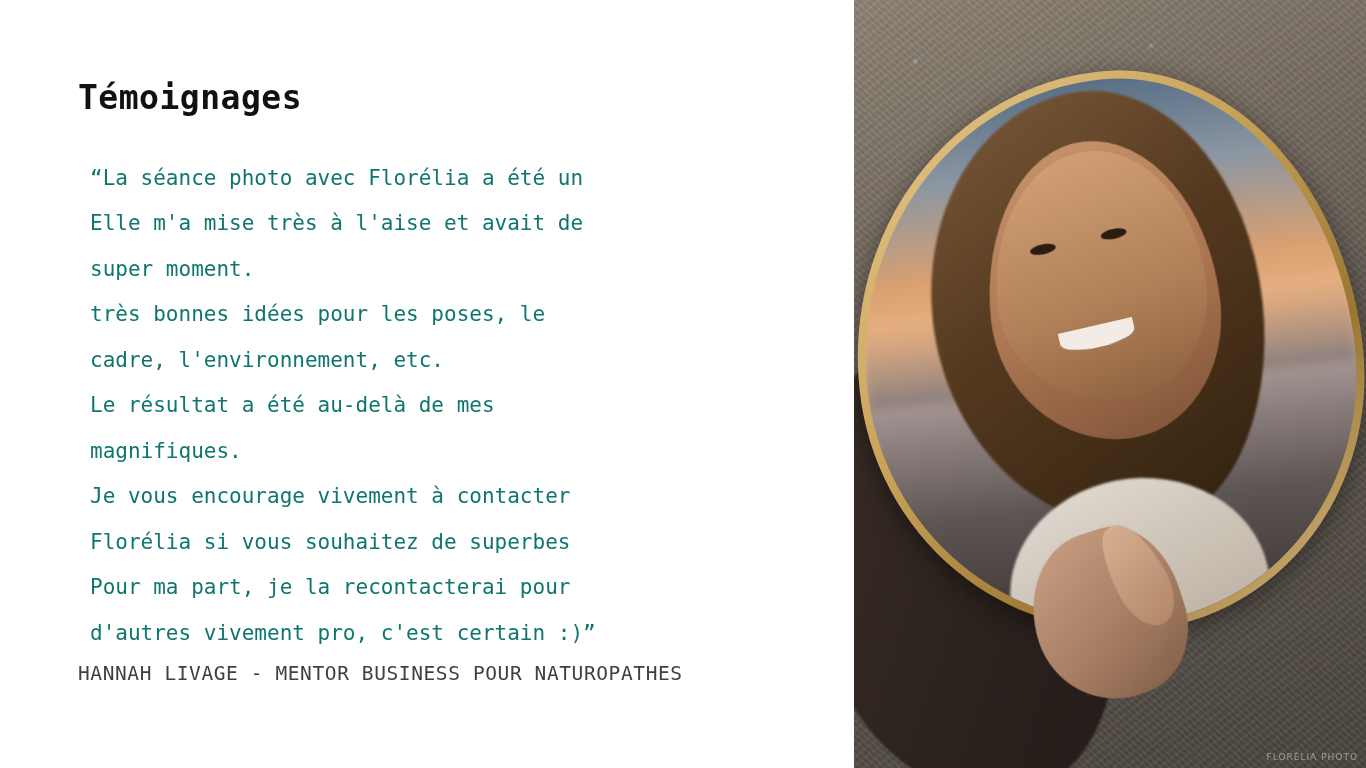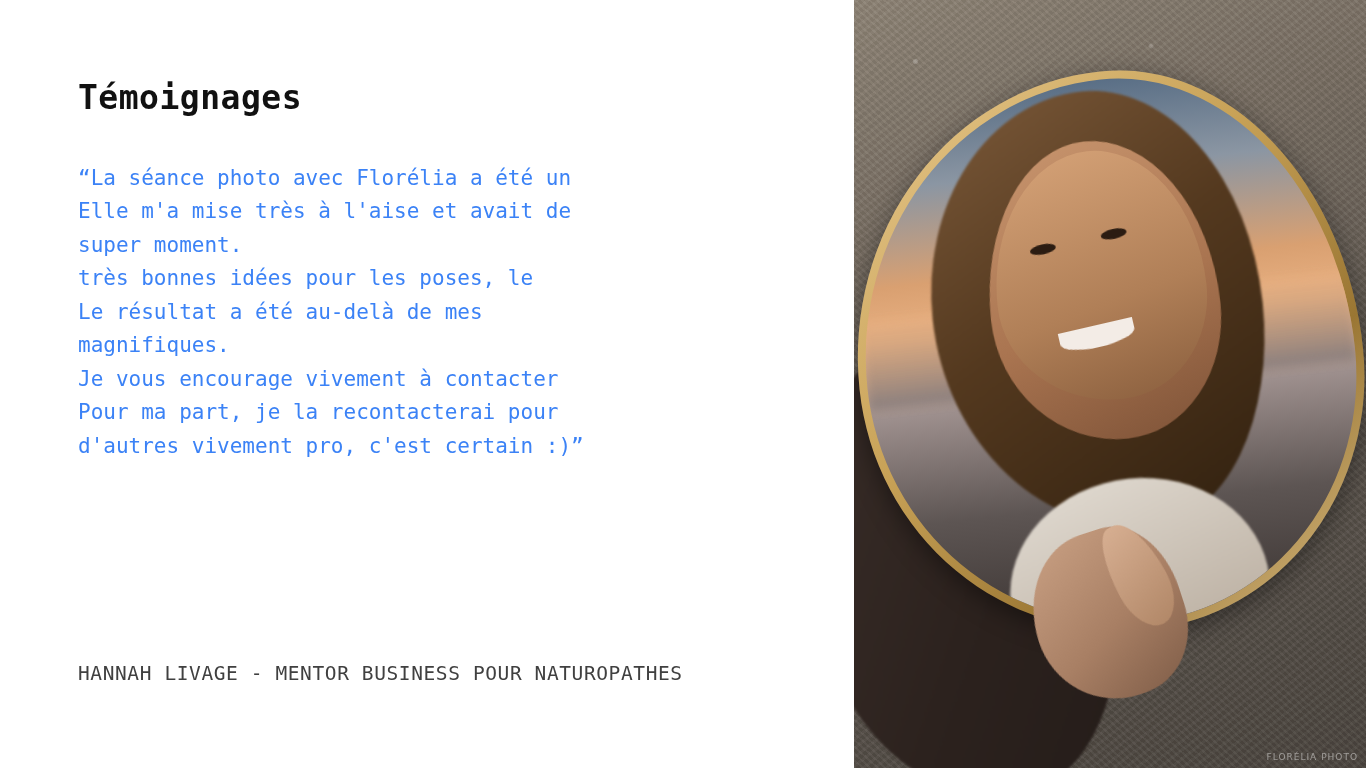--- a/index.html
+++ b/index.html
@@ -35,24 +35,24 @@
     letter-spacing: 0.5px;
     margin: 14px 0 0 0;
     line-height: 1.2;
   }
   .quote-block {
     margin-top: 44px;
   }
   .quote-line {
     font-family: "DejaVu Sans Mono", monospace;
     font-size: 21px;
-    color: #3b82f6;
+    color: #0f766e;
     line-height: 33.5px;
     white-space: pre-wrap;
-    margin: 0;
+    margin: 12px;
   }
   .attribution {
     position: absolute;
     left: 78px;
     top: 662px;
     font-family: "DejaVu Sans Mono", monospace;
     font-size: 19.5px;
     letter-spacing: 0.6px;
     color: #404040;
     white-space: nowrap;
@@ -234,23 +234,25 @@
 
   <div class="text-pane">
 
     <h1 class="title">Témoignages</h1>
 
     <div class="quote-block">
       <p class="quote-line">“La séance photo avec Florélia a été un</p>
       <p class="quote-line">Elle m'a mise très à l'aise et avait de</p>
       <p class="quote-line">super moment.</p>
       <p class="quote-line">très bonnes idées pour les poses, le</p>
+      <p class="quote-line">cadre, l'environnement, etc.</p>
       <p class="quote-line">Le résultat a été au-delà de mes</p>
       <p class="quote-line">magnifiques.</p>
       <p class="quote-line">Je vous encourage vivement à contacter</p>
+      <p class="quote-line">Florélia si vous souhaitez de superbes</p>
       <p class="quote-line">Pour ma part, je la recontacterai pour</p>
       <p class="quote-line">d'autres vivement pro, c'est certain :)”</p>
     </div>
 
     <div class="attribution">HANNAH LIVAGE - MENTOR BUSINESS POUR NATUROPATHES</div>
 
   </div>
 
   <div class="photo-pane">
     <div class="rock-bg"></div>

